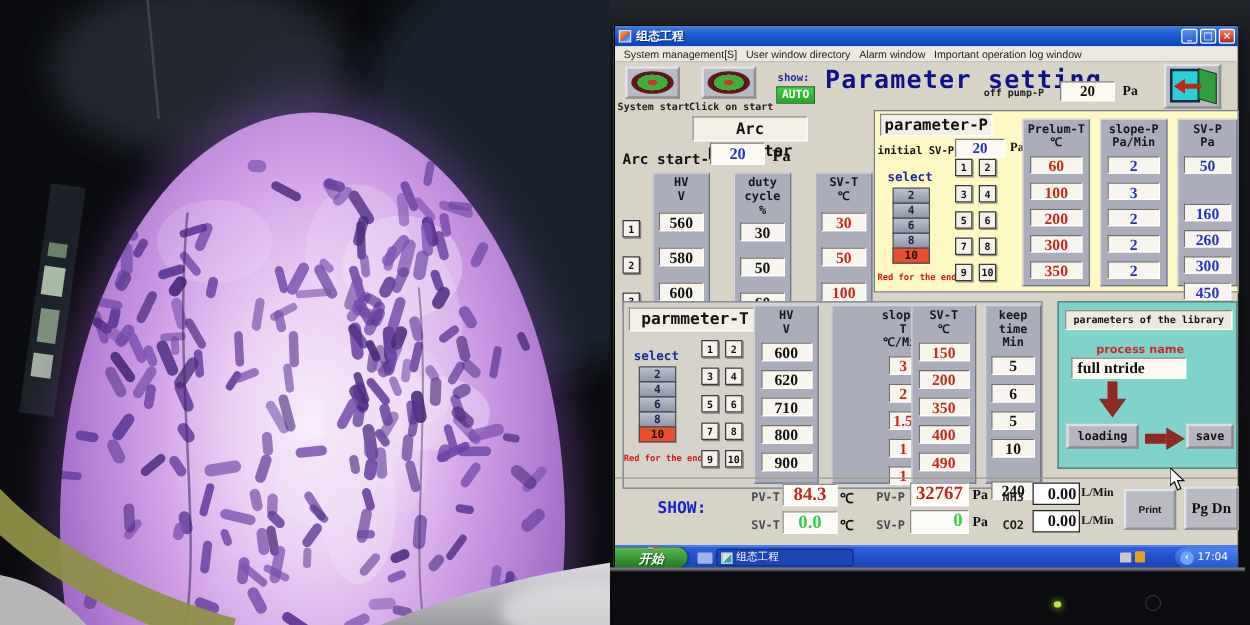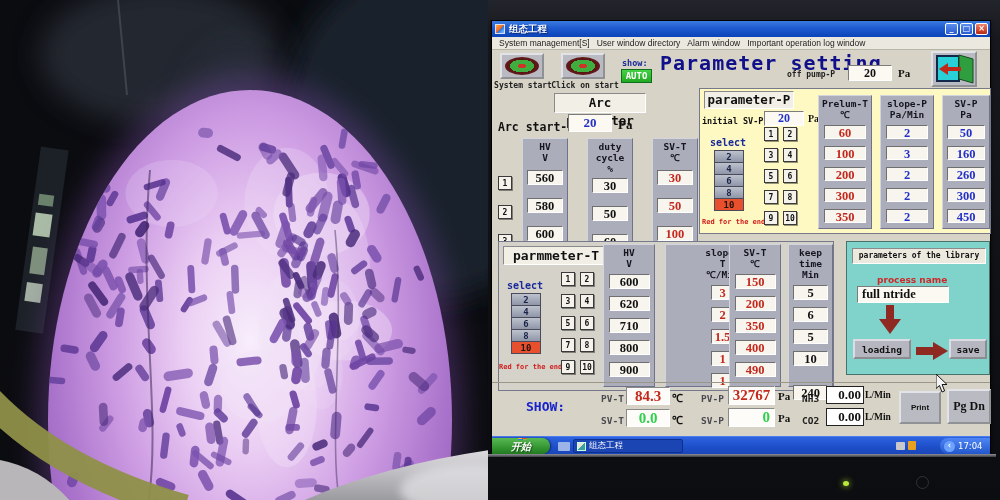--- a/index.html
+++ b/index.html
@@ -569,21 +569,21 @@
             <div class="cell blue" style="height:14px;margin-top:4px;">2</div>
             <div class="cell blue" style="height:14px;margin-top:7px;">3</div>
             <div class="cell blue" style="height:14px;margin-top:7px;">2</div>
             <div class="cell blue" style="height:14px;margin-top:7px;">2</div>
             <div class="cell blue" style="height:14px;margin-top:7px;">2</div>
           </div>
           <div class="col" style="left:242px;top:6px;width:48px;height:134px;">
             <div class="h">SV-P</div>
               <div class="u">Pa</div>
             <div class="cell blue" style="height:14px;margin-top:4px;">50</div>
-            <div class="cell blue" style="height:14px;margin-top:7px;">160</div>
+            <div class="cell blue" style="height:14px;margin-top:24px;">160</div>
             <div class="cell blue" style="height:14px;margin-top:7px;">260</div>
             <div class="cell blue" style="height:14px;margin-top:7px;">300</div>
             <div class="cell blue" style="height:14px;margin-top:7px;">450</div>
           </div>
         </div>
 
         <div class="panel" style="left:6px;top:191px;width:336px;height:150px;background:#d5d3c9;">
           <div class="abs boxtitle" style="left:4px;top:4px;width:106px;height:19px;line-height:17px;font-size:13px;">parmmeter-T</div>
 
           <div class="abs navylbl" style="left:8px;top:38px;font-size:10px;">select</div>

